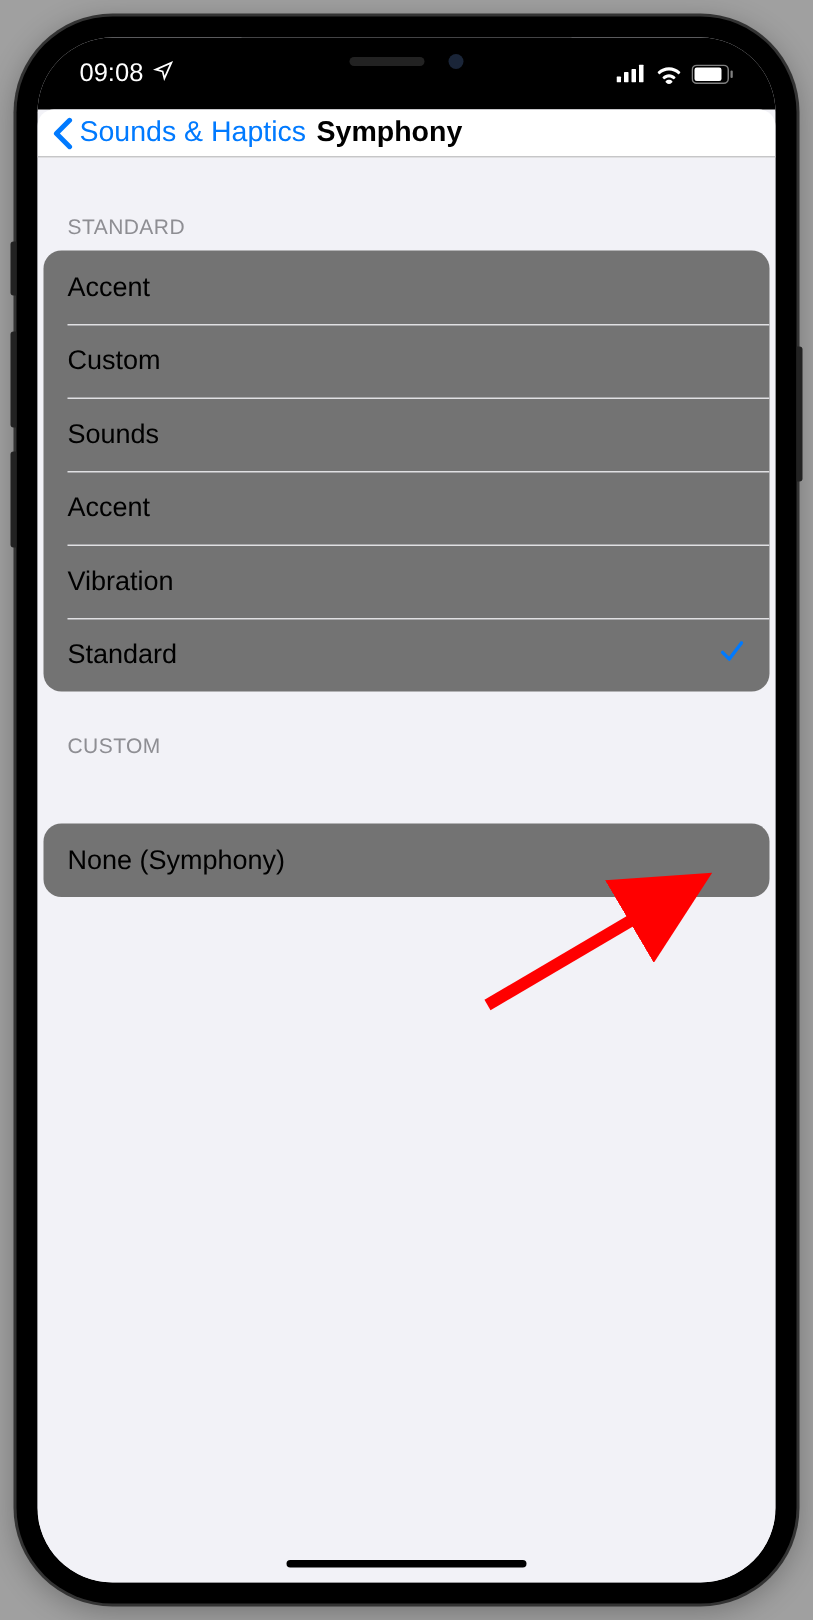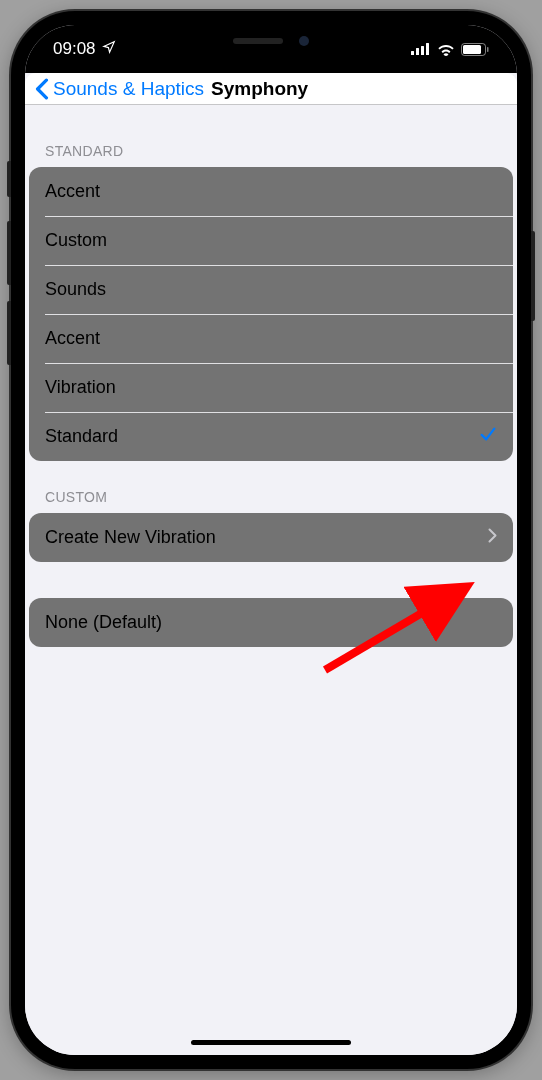--- a/index.html
+++ b/index.html
@@ -299,34 +299,24 @@
             <span>Standard</span>
             <span class="checkmark">
               <svg width="18" height="18" viewBox="0 0 20 20" fill="none" stroke="#007aff" stroke-width="2.5" stroke-linecap="round" stroke-linejoin="round">
                 <polyline points="3,11 8,16 17,4"></polyline>
               </svg>
             </span>
           </div>
         </div>
 
         <div class="section-header tight">Custom</div>
-        <div class="list-group">
-          <div class="list-row">
-            <span>Create New Vibration</span>
-            <span class="chevron">
-              <svg width="9" height="15" viewBox="0 0 9 15" fill="none" stroke="#c7c7cc" stroke-width="2" stroke-linecap="round" stroke-linejoin="round">
-                <polyline points="1.5,1.5 7.5,7.5 1.5,13.5"></polyline>
-              </svg>
-            </span>
-          </div>
-        </div>
 
         <div class="list-group spaced">
           <div class="list-row">
-            <span>None (Default)</span>
+            <span>None (Symphony)</span>
           </div>
         </div>
       </div>
     </div>
 
     <svg class="annotation-arrow" width="170" height="110" viewBox="0 0 170 110" style="left:288px; top:545px">
       <defs>
         <marker id="arrhead" markerWidth="8" markerHeight="8" refX="6" refY="4" orient="auto">
           <polygon points="0 0, 8 4, 0 8" fill="#ff0000"></polygon>
         </marker>

